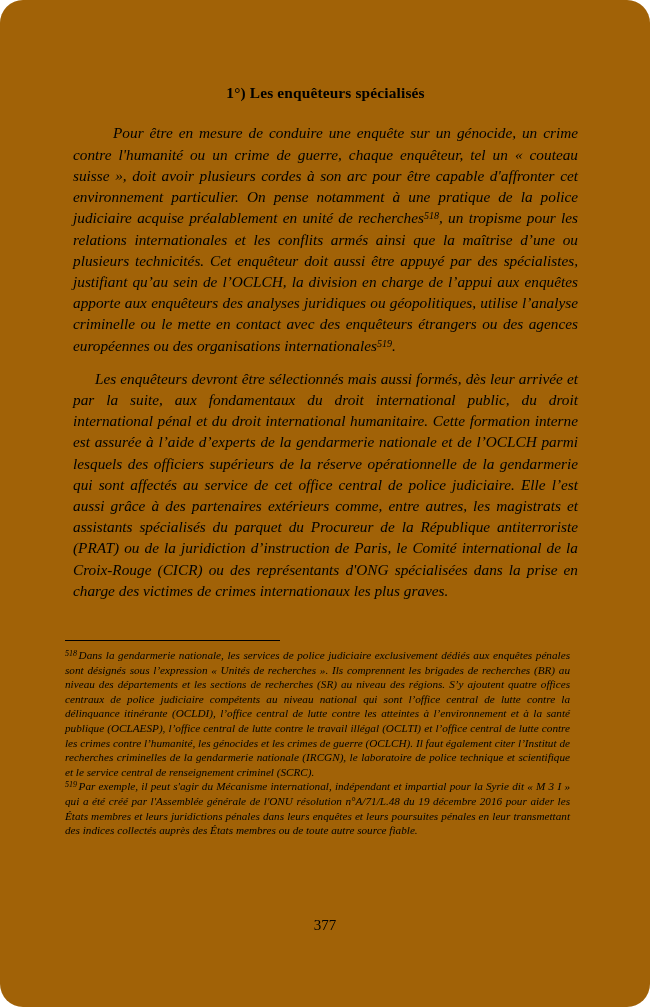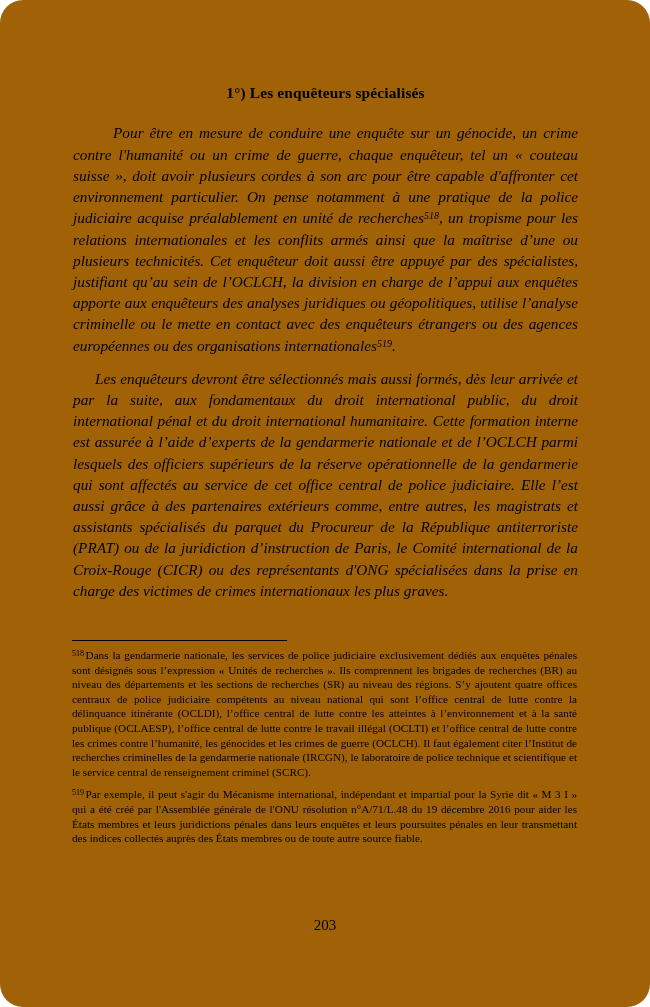--- a/index.html
+++ b/index.html
@@ -59,41 +59,42 @@
   p.para.indent-small {
     text-indent: 22px;
   }
   sup.fnref {
     font-size: 0.66em;
     vertical-align: 0.42em;
     line-height: 0;
   }
   .footnote-area {
     position: absolute;
-    left: 72px;
+    left: 65px;
     top: 640px;
     width: 505px;
+    font-style: italic;
   }
   .fn-rule {
     width: 215px;
     height: 0;
     border: 0;
     border-top: 1.1px solid #000000;
     margin: 0 0 7px 0;
   }
   p.footnote {
     margin: 0;
     font-size: 11.2px;
     line-height: 14.6px;
     text-align: justify;
     text-justify: inter-word;
     hyphens: manual;
   }
   p.footnote + p.footnote {
-    margin-top: 8px;
+    margin-top: 0px;
   }
   sup.fnnum {
     font-size: 0.72em;
     vertical-align: 0.40em;
     line-height: 0;
     margin-right: 1.5px;
   }
   .page-number {
     position: absolute;
     left: 0;
@@ -126,15 +127,15 @@
   <div class="footnote-area">
 
     <hr class="fn-rule">
 
     <p class="footnote"><sup class="fnnum">518</sup><span>Dans la gendarmerie nationale, les services de police judiciaire exclusivement dédiés aux enquêtes pénales sont désignés sous l’expression « Unités de recherches ». Ils comprennent les brigades de recherches (BR) au niveau des départements et les sections de recherches (SR) au niveau des régions. S’y ajoutent quatre offices centraux de police judiciaire compétents au niveau national qui sont l’office central de lutte contre la délinquance itinérante (OCLDI), l’office central de lutte contre les atteintes à l’environnement et à la santé publique (OCLAESP), l’office central de lutte contre le travail illégal (OCLTI) et l’office central de lutte contre les crimes contre l’humanité, les génocides et les crimes de guerre (OCLCH). Il faut également citer l’Institut de recherches criminelles de la gendarmerie nationale (IRCGN), le laboratoire de police technique et scientifique et le service central de renseignement criminel (SCRC).</span></p>
 
     <p class="footnote"><sup class="fnnum">519</sup><span>Par exemple, il peut s'agir du Mécanisme international, indépendant et impartial pour la Syrie dit « M 3 I » qui a été créé par l'Assemblée générale de l'ONU résolution n°A/71/L.48 du 19 décembre 2016 pour aider les États membres et leurs juridictions pénales dans leurs enquêtes et leurs poursuites pénales en leur transmettant des indices collectés auprès des États membres ou de toute autre source fiable.</span></p>
 
   </div>
 
-  <div class="page-number">203</div>
+  <div class="page-number">377</div>
 
 </div>
 
 </body></html>

